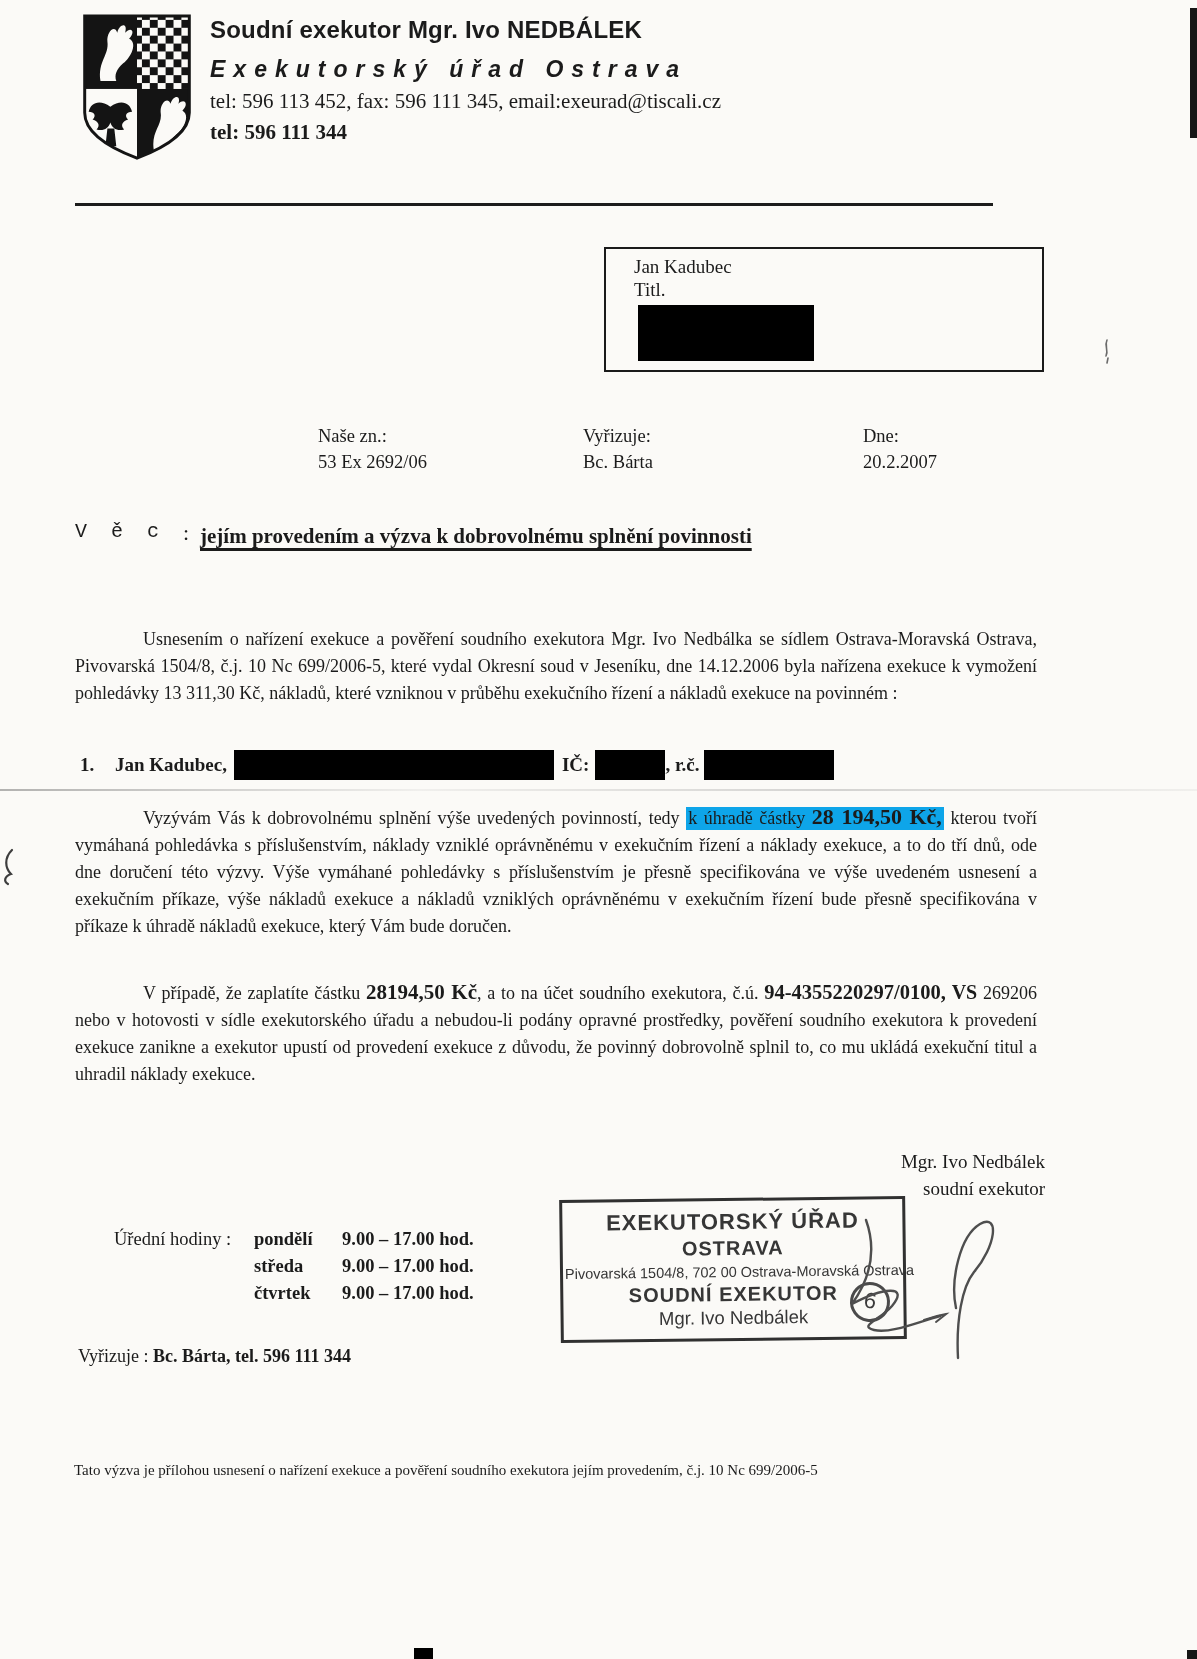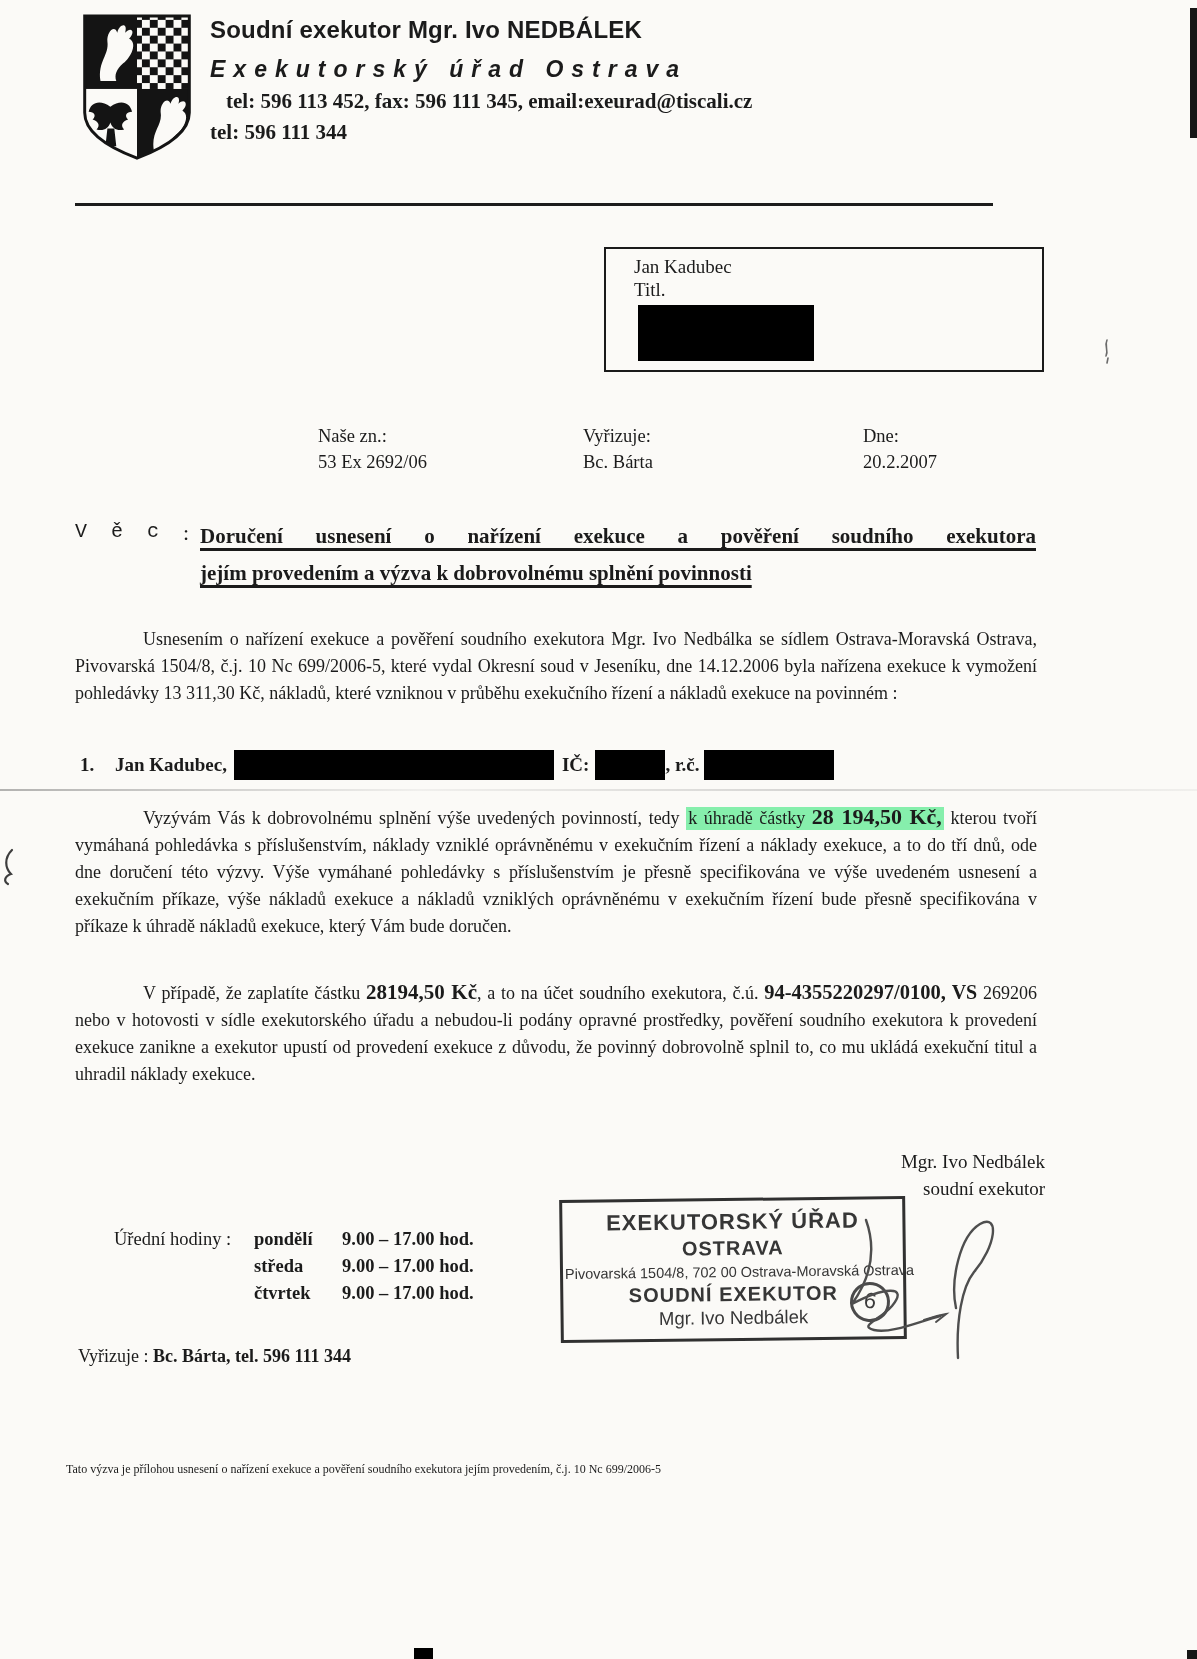--- a/index.html
+++ b/index.html
@@ -7,21 +7,21 @@
     position:relative; width:1197px; height:1659px; margin:0 auto;
     background:#fbfaf7; color:#1b1b1b; overflow:hidden;
     font-family:"Liberation Serif", serif;
   }
   
   .coa { position:absolute; left:72px; top:12px; width:130px; height:150px; }
   .lh-text { position:absolute; left:210px; top:16px; width:840px; }
   .lh-executor { font-family:"Liberation Sans",sans-serif; font-weight:bold; font-size:24px; letter-spacing:.2px; }
   .lh-office   { font-family:"Liberation Sans",sans-serif; font-weight:bold; font-style:italic; font-size:23px; letter-spacing:8px; margin-top:12px; }
   .lh-address  { font-weight:bold; font-size:21px; margin-top:13px; }
-  .lh-contact  { font-weight:bold; font-size:21px; margin-top:6px;margin-left:16px; }
+  .lh-contact  { font-weight:normal; font-size:21px; margin-top:6px; }
   .lh-phone2   { font-weight:bold; font-size:21px; margin-top:6px; }
   .rule { position:absolute; left:75px; top:203px; width:918px; height:3px; background:#1c1c1c; }
   
   .recipient-box { position:absolute; left:604px; top:247px; width:436px; height:121px; border:2px solid #1a1a1a; background:transparent; }
   .recipient-inner { padding:6px 0 0 28px; font-size:19px; line-height:23px; }
   .redaction { background:#000; }
   .recipient-redaction { width:176px; height:56px; margin:4px 0 0 4px; }
   .pen-mark-right { position:absolute; left:1100px; top:338px; }
   
   .ref-row { position:absolute; top:423px; font-size:18.5px; line-height:26px; }
@@ -31,21 +31,21 @@
   .subject-colon { position:absolute; left:183px; top:520px; font-size:22px; }
   .subject-text { position:absolute; left:200px; top:518px; width:836px; font-weight:bold; font-size:21px; line-height:37px; }
   .subject-text .u { text-decoration:underline; text-decoration-thickness:2.5px; text-underline-offset:5px; }
   .subject-l1 { text-align:justify; text-align-last:justify; }
   
   .body-par { position:absolute; left:75px; width:962px; font-size:18px; line-height:27px; text-align:justify; text-indent:68px; }
   .p1 { top:626px; }
   .p2 { top:803px; }
   .p3 { top:979px; }
   .b { font-weight:normal; }
-  .hl { background:#86efac; padding:1px 2px 2px 2px; }
+  .hl { background:#0ea5e9; padding:1px 2px 2px 2px; }
   .amount-lg { font-weight:bold; font-size:22px; }
   .amount-md { font-weight:bold; font-size:21px; }
   .account { font-weight:bold; font-size:20.5px; }
   .vs { font-weight:bold; font-size:20px; }
   
   .obligor { position:absolute; left:80px; top:750px; width:960px; font-weight:bold; font-size:19px; display:flex; align-items:center; }
   .obligor .num { width:35px; }
   .obligor .blk1 { width:320px; height:30px; margin-left:7px; }
   .obligor .blk2 { width:70px;  height:30px; margin-left:6px; }
   .obligor .blk3 { width:130px; height:30px; margin-left:4px; }
@@ -67,21 +67,21 @@
   .stamp-l2 { font-size:20px; font-weight:bold; letter-spacing:1px; margin-top:2px; }
   .stamp-l3 { font-size:14.5px; margin-top:4px; white-space:nowrap; }
   .stamp-l4 { font-size:20px; font-weight:bold; letter-spacing:1px; margin-top:3px; }
   .stamp-l5 { font-size:18.5px; margin-top:1px; }
   .stamp-num { position:absolute; left:850px; top:1282px; width:34px; height:34px; border:3px solid #4a4a4a; border-radius:50%;
                text-align:center; line-height:32px; font-size:22px; color:#3a3a3a; font-family:"Liberation Sans",sans-serif; transform:rotate(9deg); background:rgba(251,250,247,.2); }
   .signature-squiggle { position:absolute; left:828px; top:1208px; }
   
   .handled { position:absolute; left:78px; top:1346px; font-size:18px; }
   .handled .b { font-weight:bold; }
-  .footer-note { position:absolute; left:66px; top:1462px; width:1010px; font-size:12px; }
+  .footer-note { position:absolute; left:74px; top:1462px; width:1010px; font-size:15px; }
   
   .edge-top-right { position:absolute; left:1190px; top:8px; width:7px; height:130px; background:#161616; }
   .mark-bottom { position:absolute; left:414px; top:1648px; width:19px; height:11px; background:#000; }
   .mark-bottom-right { position:absolute; left:1187px; top:1650px; width:10px; height:9px; background:#161616; }
   .pen-mark-left { position:absolute; left:0; top:848px; }
 </style>
 </head>
 <body>
 
 <div class="page">
@@ -137,21 +137,20 @@
     <div>Bc. Bárta</div>
   </div>
   <div class="ref-row ref-c3">
     <div>Dne:</div>
     <div>20.2.2007</div>
   </div>
 
   <div class="subject-label">V ě c</div>
   <div class="subject-colon">:</div>
   <div class="subject-text">
-    <div class="subject-l1"><span class="u">Doručení  usnesení o nařízení exekuce a pověření soudního exekutora</span></div>
     <div class="subject-l2"><span class="u">jejím provedením a výzva k dobrovolnému splnění povinnosti</span></div>
   </div>
 
   <div class="body-par p1"><span>Usnesením o nařízení exekuce a pověření soudního exekutora Mgr. Ivo Nedbálka se sídlem Ostrava-Moravská Ostrava, Pivovarská 1504/8, č.j. 10 Nc 699/2006-5, které vydal Okresní soud v Jeseníku, dne 14.12.2006 byla nařízena exekuce k vymožení pohledávky 13 311,30 Kč, nákladů, které vzniknou v průběhu exekučního řízení a nákladů exekuce na </span><span class="b">povinném :</span></div>
 
   <div class="obligor">
     <span class="num">1.</span>
     <span>Jan Kadubec,</span>
     <span class="redaction blk1"></span>
     <span class="lbl">IČ:</span>

